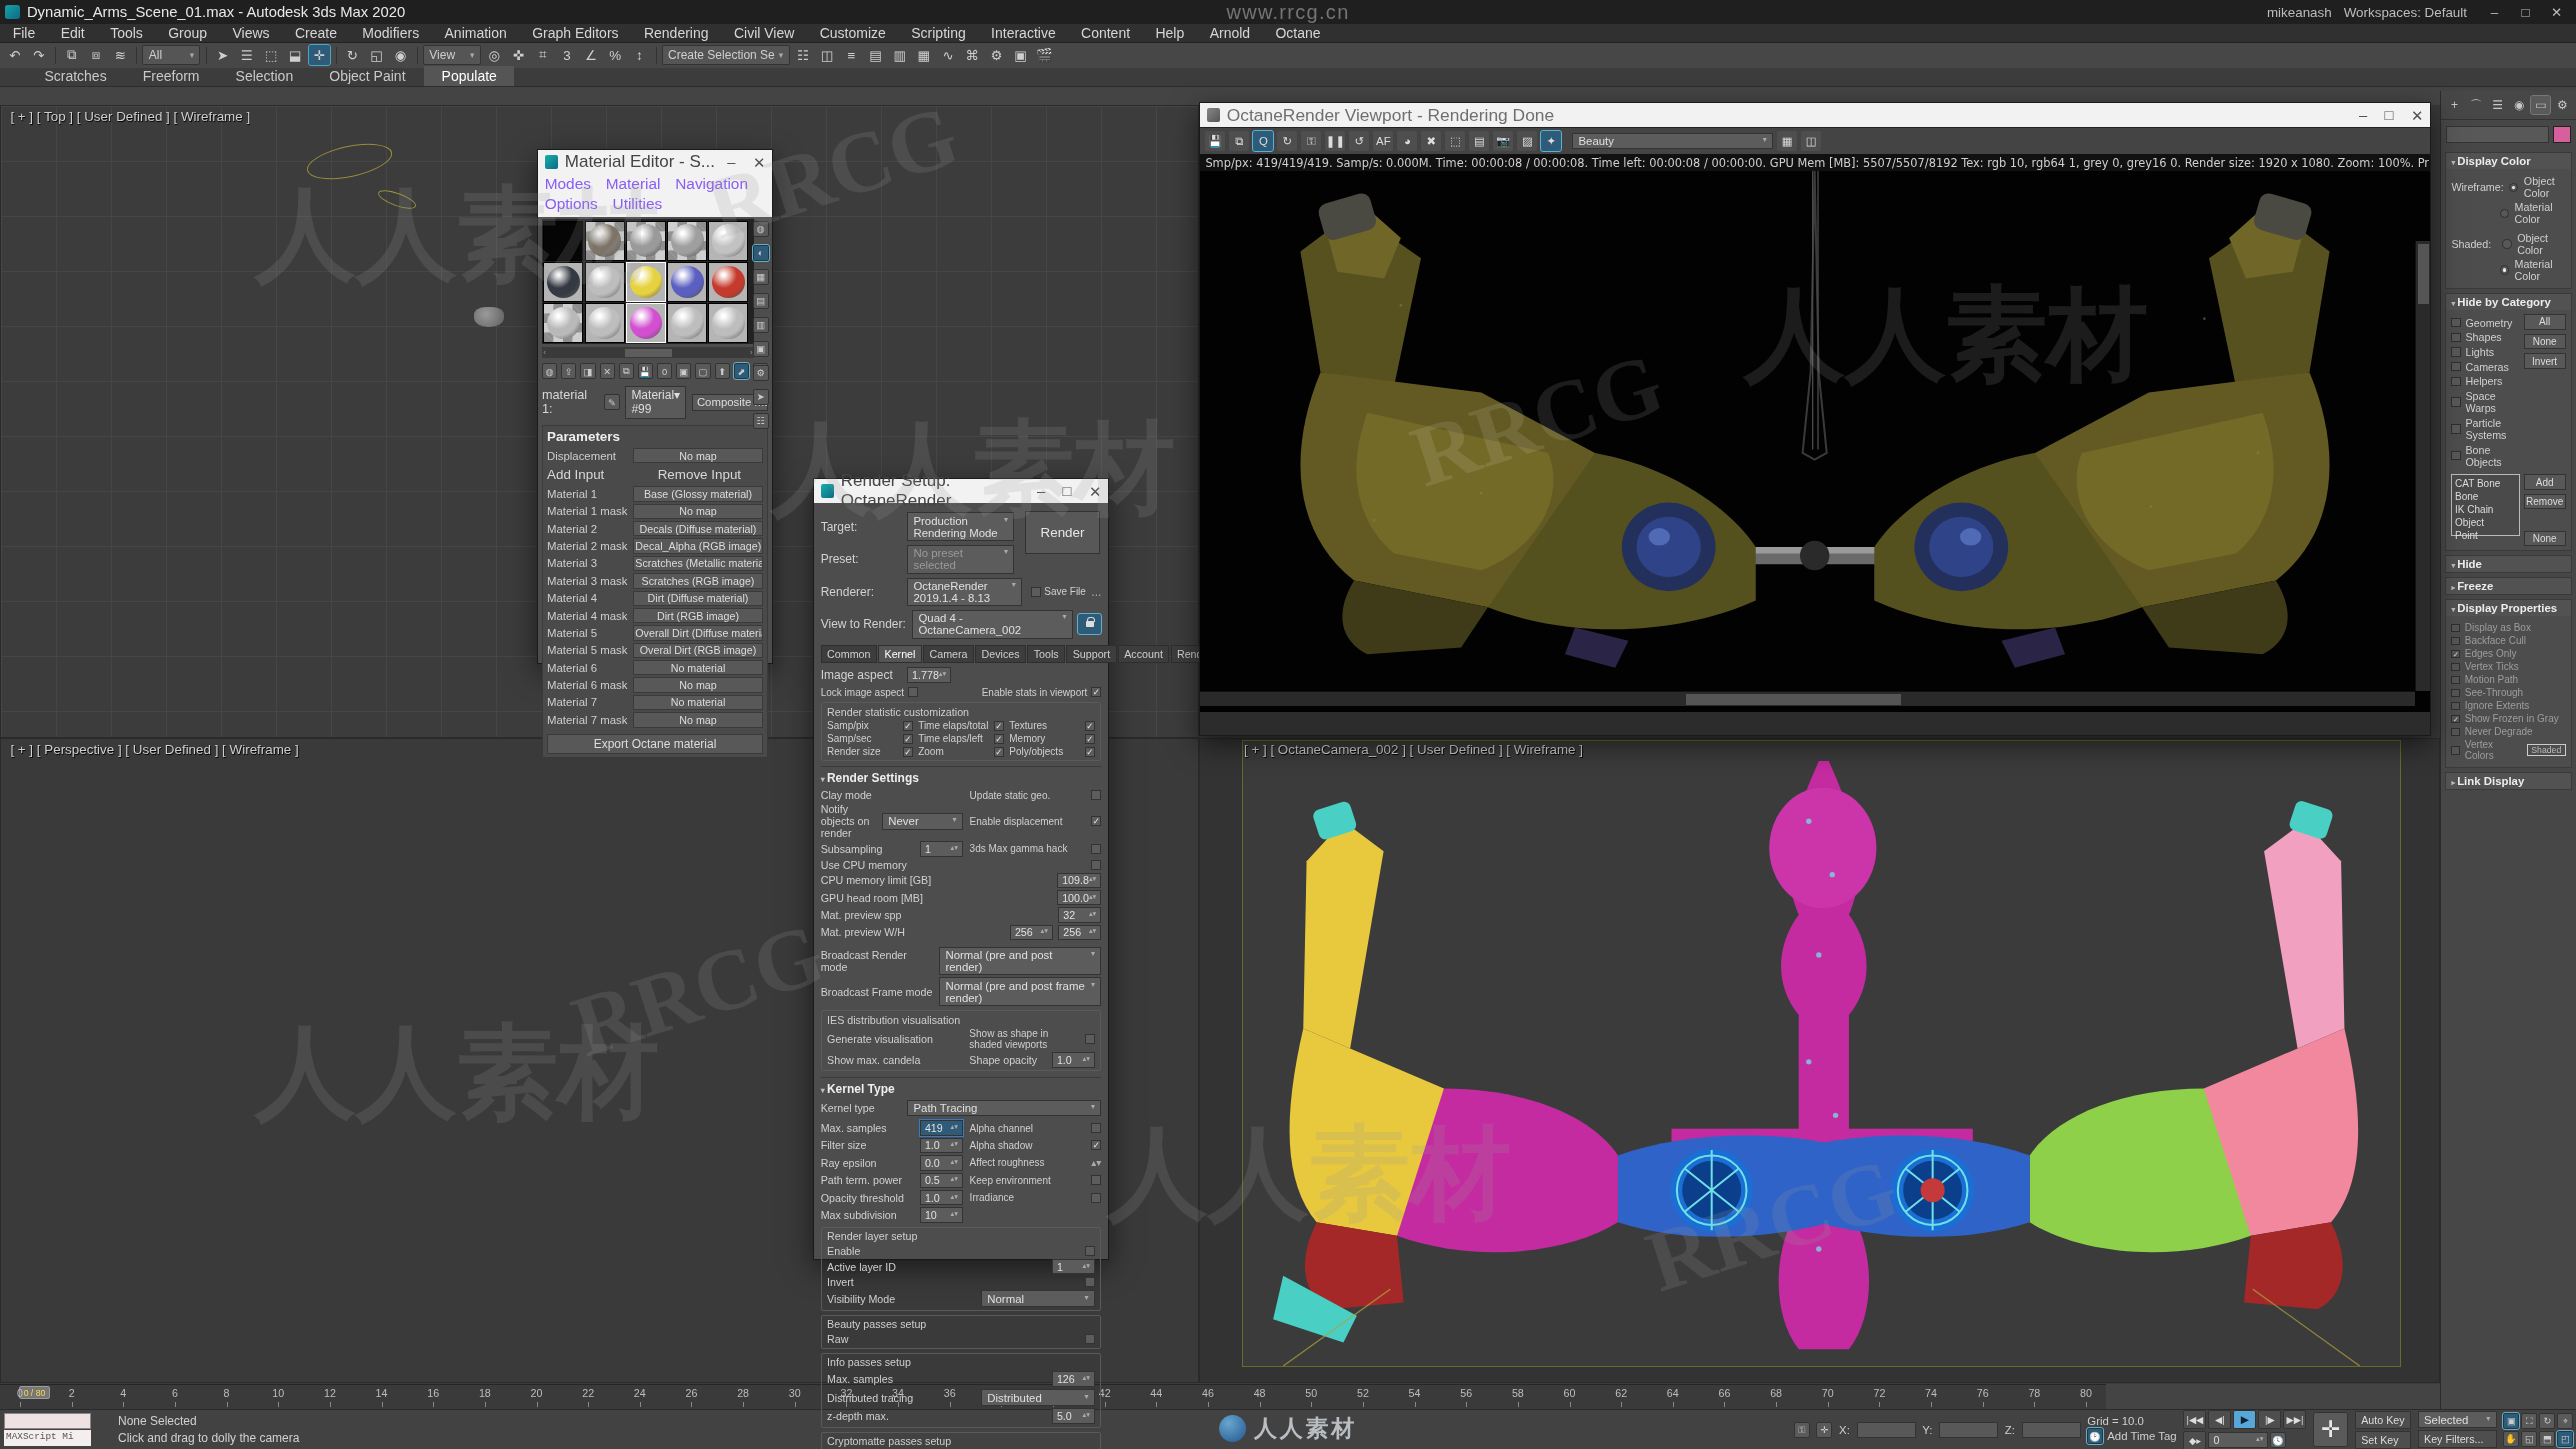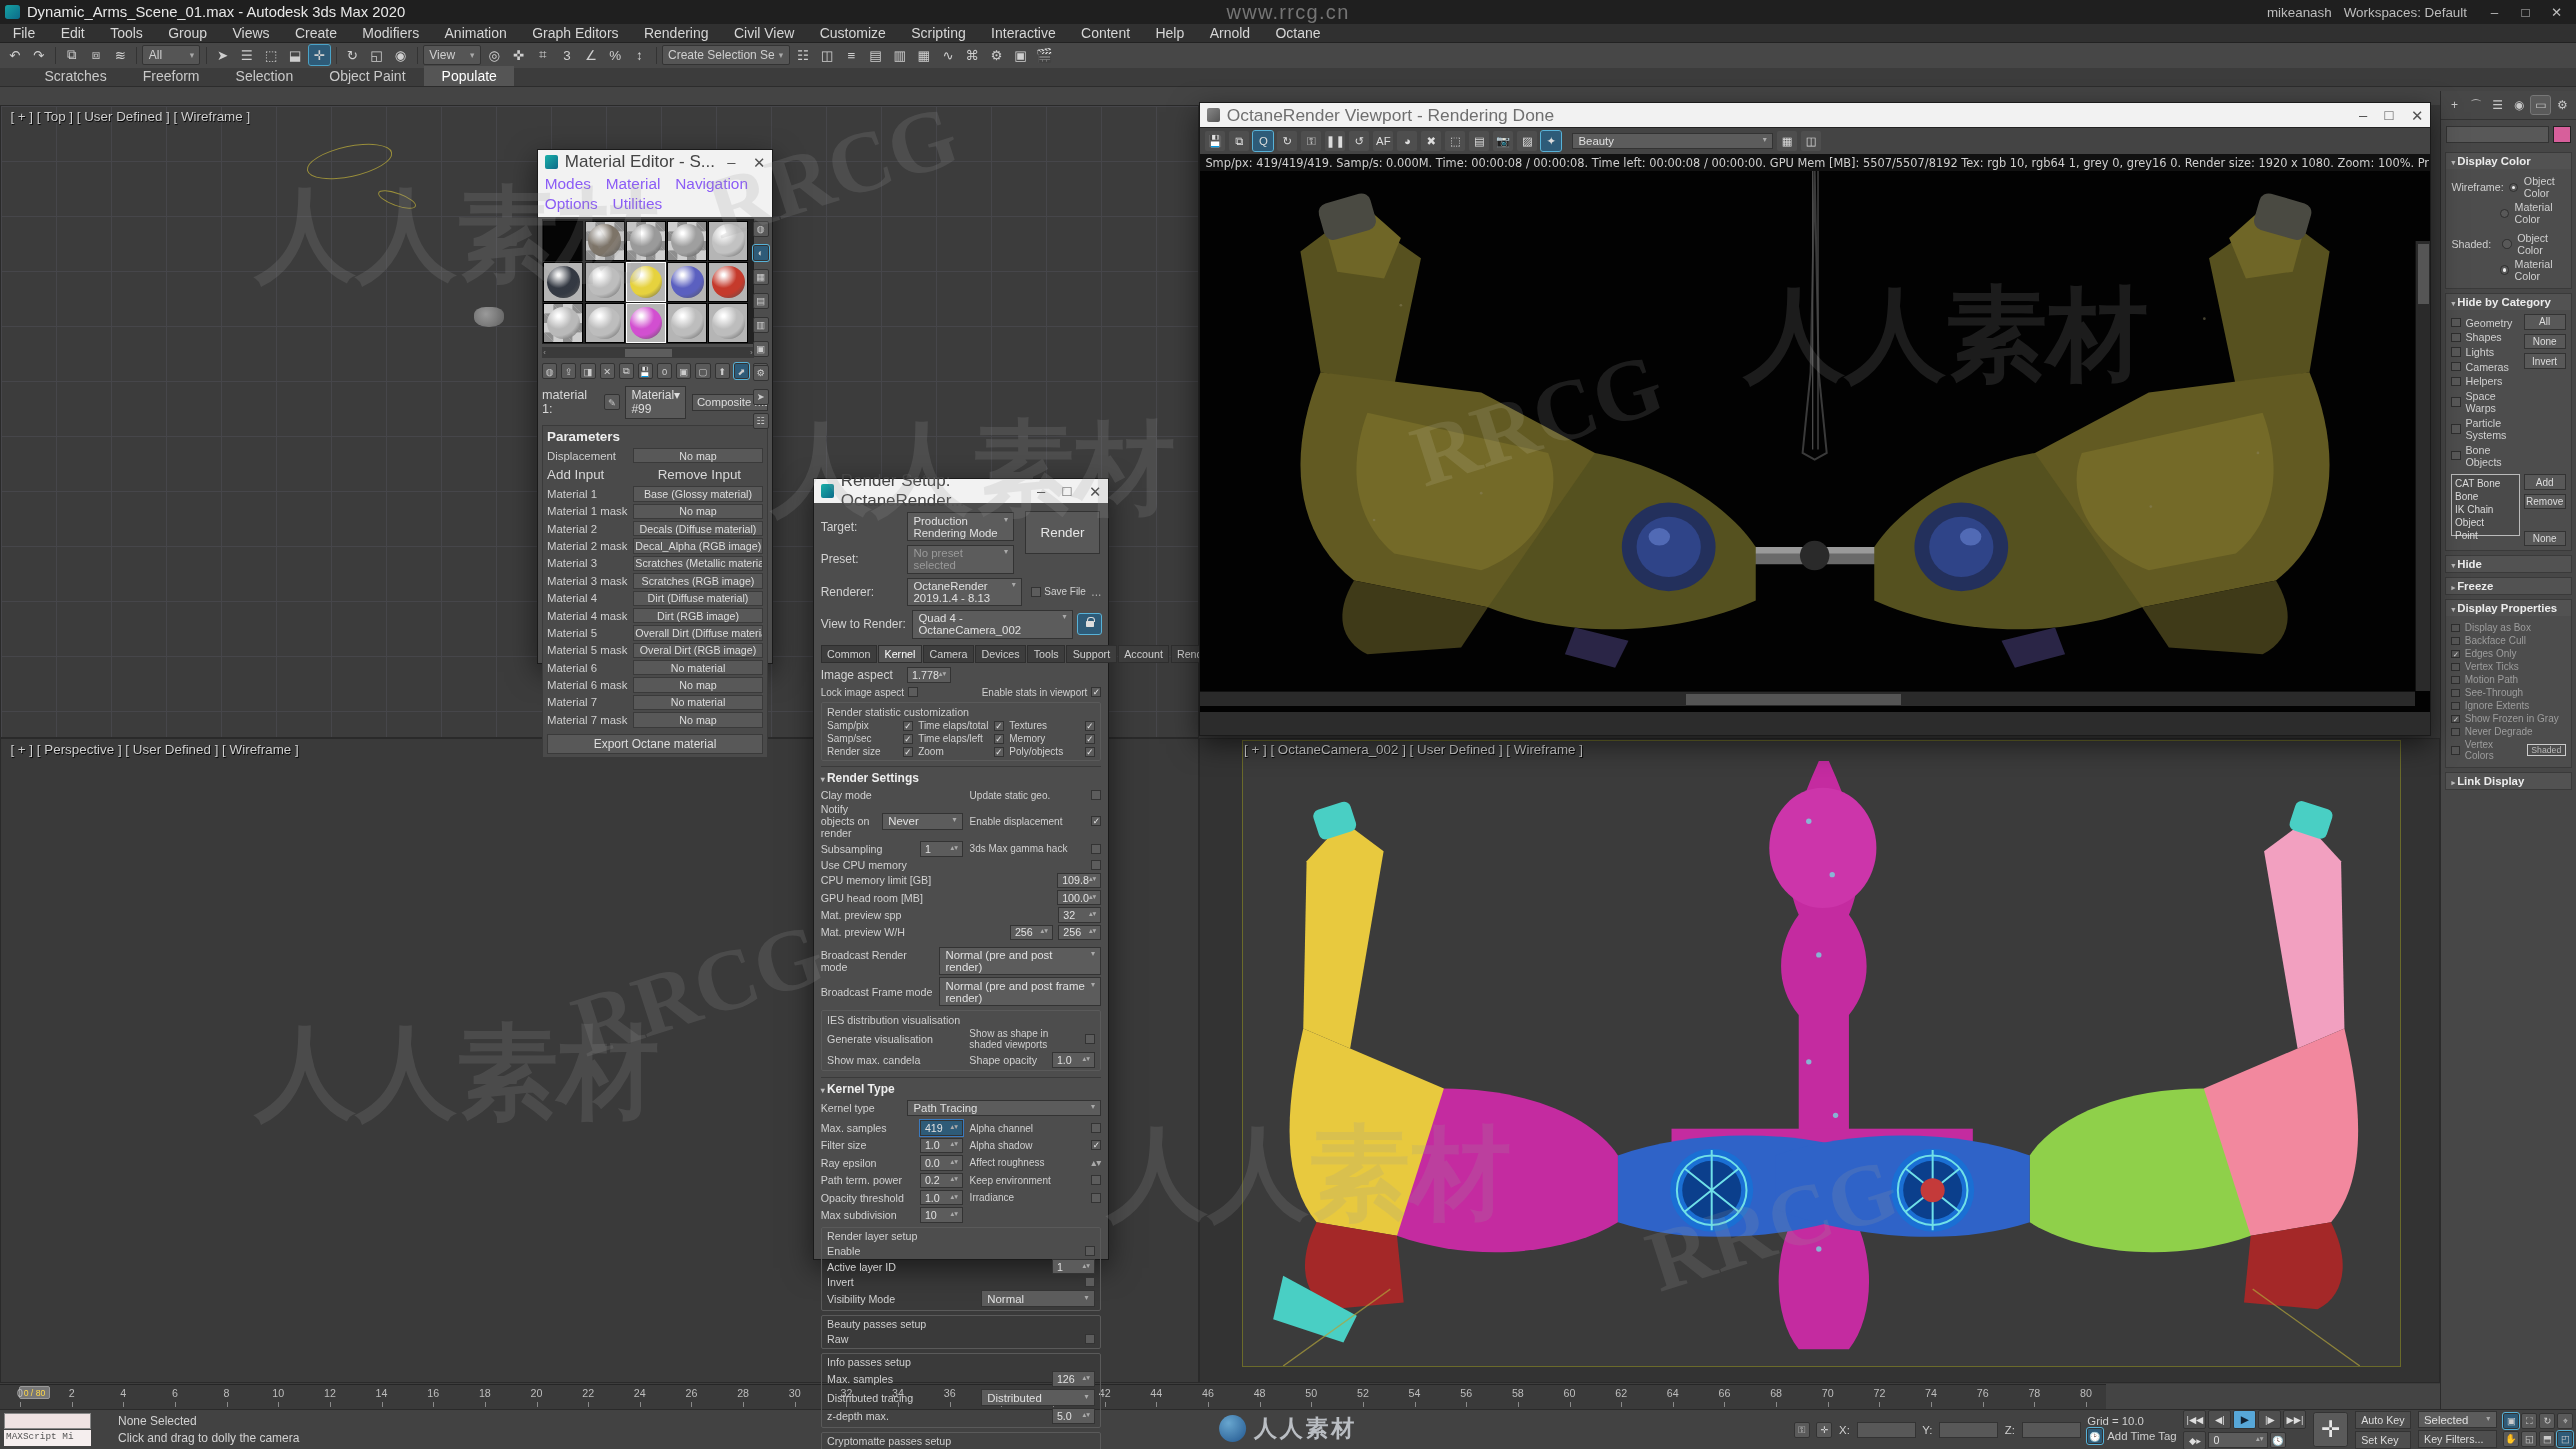--- a/index.html
+++ b/index.html
@@ -781,21 +781,21 @@
                 <span class="ud">▴▾</span>
               </span>
             </span>
           <span class="chk">
               <span>Affect roughness</span>
               <span class="ud" style="color:#aaa;">▴▾</span>
             </span>
           <span class="rs-field">
               <span class="lbl">Path term. power</span>
             <span class="spin">
-                <span>0.2</span>
+                <span>0.5</span>
                 <span class="ud">▴▾</span>
               </span>
             </span>
           <span class="chk">
               <span>Keep environment</span>
               <span class="box"></span>
             </span>
           <span class="rs-field">
               <span class="lbl">Opacity threshold</span>
             <span class="spin">

